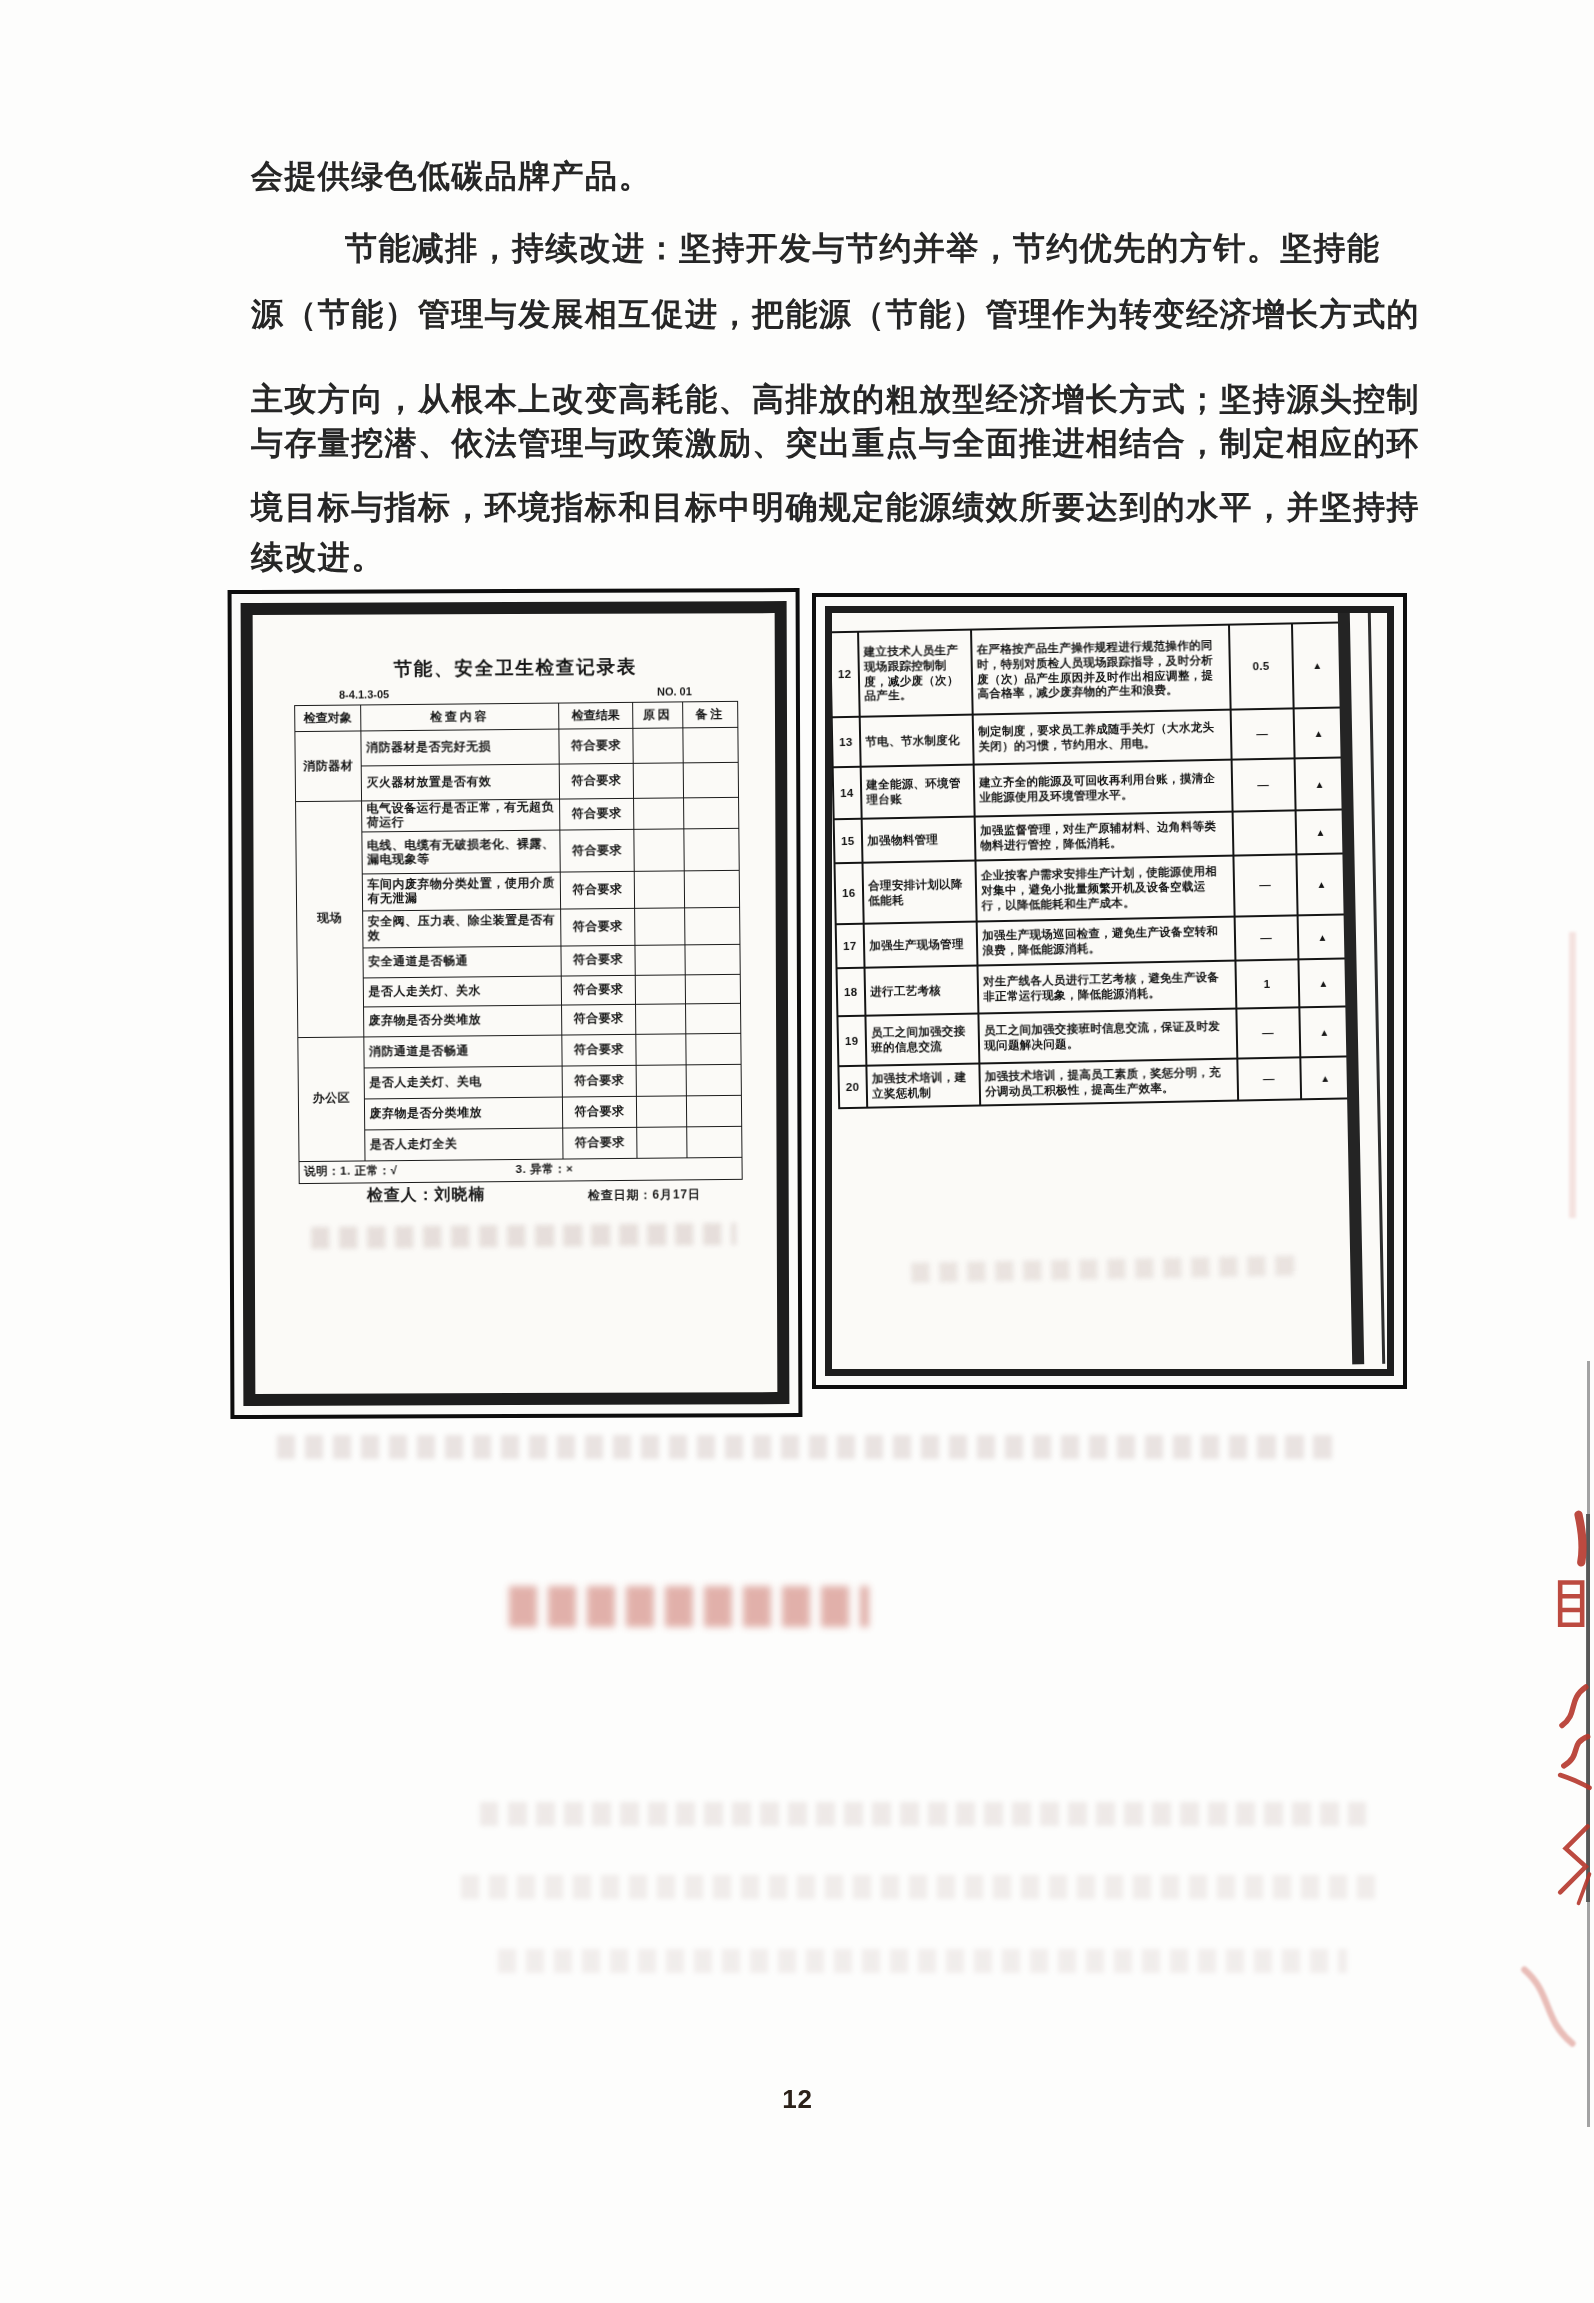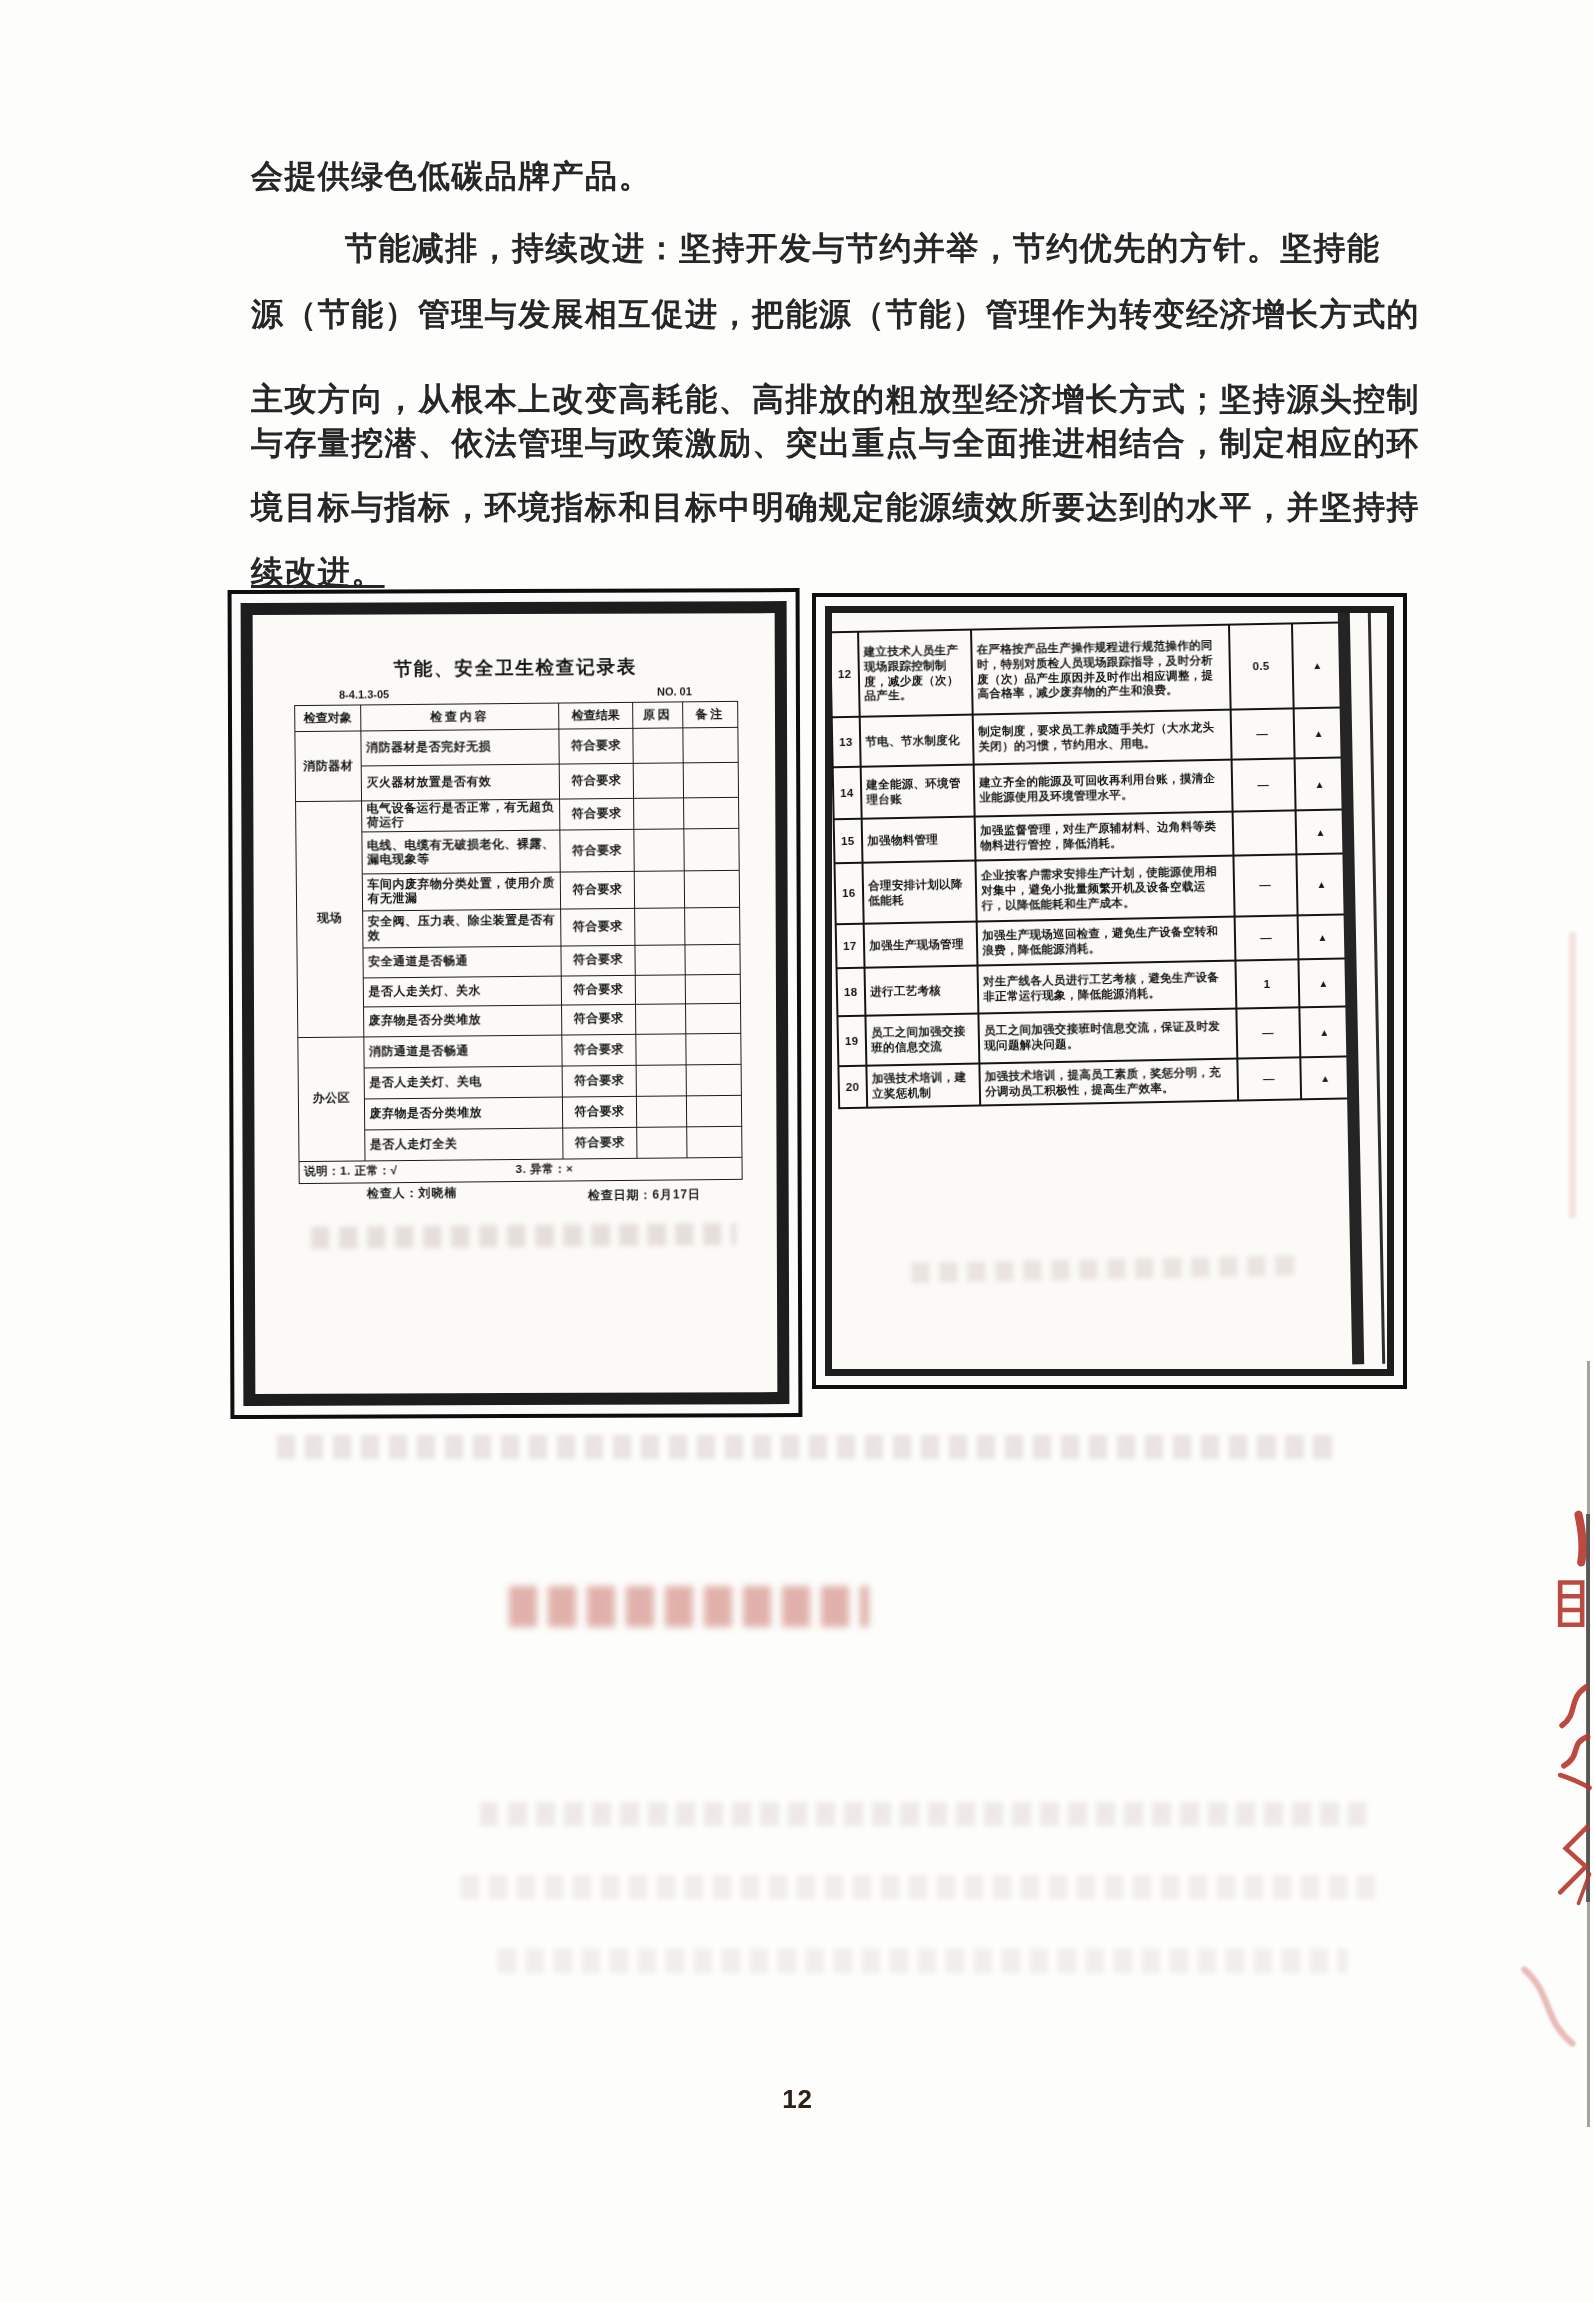--- a/index.html
+++ b/index.html
@@ -37,21 +37,21 @@
     font-size:12px;font-weight:700;color:#151515;
   }
   table.ltable td,table.ltable th{
     border:1.8px solid #1b1b1b;padding:0.9px 4.6px;vertical-align:middle;box-sizing:border-box;
     line-height:1.15;letter-spacing:0.5px;overflow:hidden;
   }
   table.ltable th{text-align:center;letter-spacing:2.8px;}
   td.obj{text-align:center;letter-spacing:0.9px;}
   td.res{text-align:center;letter-spacing:1.4px;}
   td.note-cell{font-size:11.5px;letter-spacing:0.9px;}
-  .l-sign{position:absolute;top:570px;left:111px;font-size:12px;font-weight:700;letter-spacing:0.9px;}
+  .l-sign{position:absolute;top:570px;left:111px;font-size:16px;font-weight:700;letter-spacing:0.9px;}
   .l-date{position:absolute;top:574px;left:332px;font-size:12px;font-weight:700;letter-spacing:0.9px;}
   
   .rpage{position:absolute;inset:0;transform:rotate(-1.1deg);}
   table.rtable{
     position:absolute;left:3.7px;top:13px;border-collapse:collapse;table-layout:fixed;
     font-size:11.5px;font-weight:700;color:#161616;
   }
   table.rtable td{
     border:2.3px solid #141414;padding:1.8px 4.6px;vertical-align:middle;box-sizing:border-box;
     line-height:1.3;letter-spacing:0.3px;overflow:hidden;
@@ -84,21 +84,21 @@
 
 <div>
 
   <div>
     <div class="para-line" style="top:155px;">会提供绿色低碳品牌产品。</div>
     <div class="para-line" style="top:227px;left:345px;">节能减排，持续改进：坚持开发与节约并举，节约优先的方针。坚持能</div>
     <div class="para-line" style="top:293px;">源（节能）管理与发展相互促进，把能源（节能）管理作为转变经济增长方式的</div>
     <div class="para-line" style="top:378px;">主攻方向，从根本上改变高耗能、高排放的粗放型经济增长方式；坚持源头控制</div>
     <div class="para-line" style="top:422px;">与存量挖潜、依法管理与政策激励、突出重点与全面推进相结合，制定相应的环</div>
     <div class="para-line" style="top:486px;">境目标与指标，环境指标和目标中明确规定能源绩效所要达到的水平，并坚持持</div>
-    <div class="para-line" style="top:551px;text-decoration:underline;">续改进。</div>
+    <div class="para-line" style="top:536px;">续改进。</div>
   </div>
 
   <div class="photo" style="left:229px;top:589px;width:572px;height:829px;transform:rotate(-0.2deg);">
     <div class="band">
       <div class="lpage scan">
 
         <div class="l-title">节能、安全卫生检查记录表</div>
         <div class="l-code">8-4.1.3-05</div>
         <div class="l-no">NO. 01</div>
 

